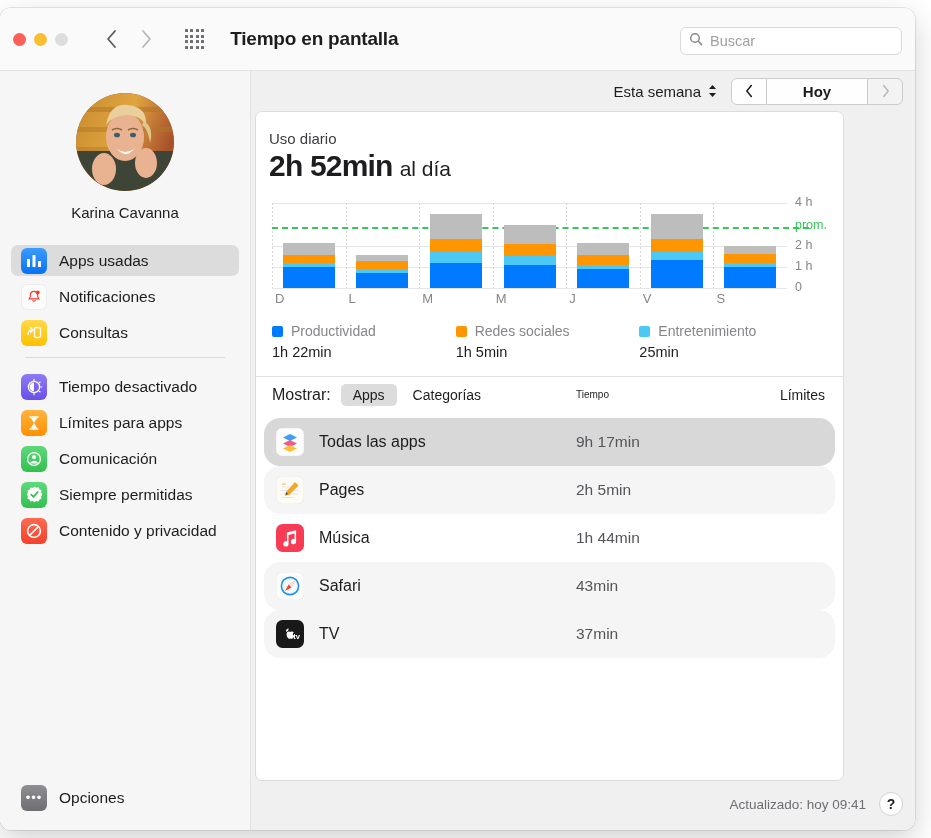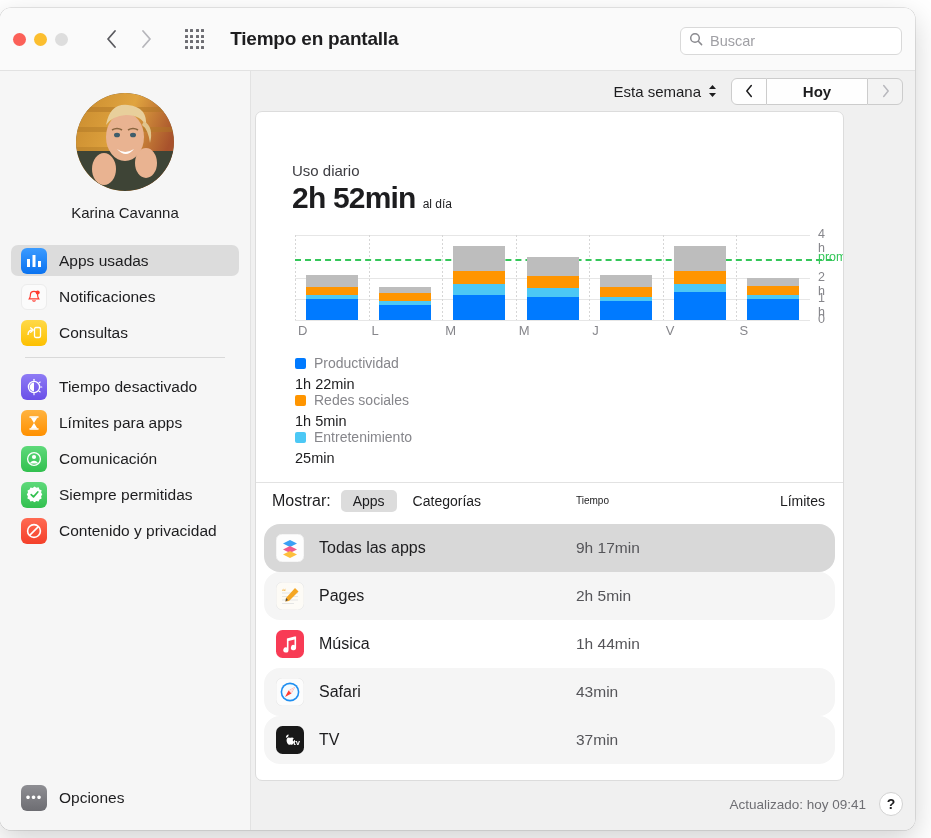--- a/index.html
+++ b/index.html
@@ -123,44 +123,44 @@
   #panel {
     position: absolute; left: 4px; top: 40px;
     width: 589px; height: 670px;
     background: #ffffff;
     border: 1px solid #dcdcdc;
     border-radius: 7px;
     overflow: hidden;
   }
 
   
-  #chartcard { padding: 18px 20px 0 36px; margin-top: 32px; }
+  #chartcard { padding: 18px 20px 0 13px; }
   #usagelabel { font-size: 15px; color: #3c3c41; }
   #usagetotal { margin-top: 2px; display: flex; align-items: baseline; }
   #usagetotal .big { font-size: 30px; font-weight: bold; color: #1d1d1f; letter-spacing: -0.8px; }
-  #usagetotal .sub { margin-left: 7px; font-size: 12px; color: #1d1d1f; }
+  #usagetotal .sub { margin-left: 7px; font-size: 21px; color: #1d1d1f; }
 
   #plot { position: relative; margin-top: 20px; height: 110px; }
   #plotarea { position: absolute; left: 3px; top: 0; width: 515px; height: 85px; }
   .hline { position: absolute; left: 0; right: 0; height: 1px; background: #e6e6e6; }
   .vline { position: absolute; top: 0; bottom: 0; width: 1px;
            background: repeating-linear-gradient(to bottom,#d6d6d6 0 2px,transparent 2px 4px); }
   #avgline { position: absolute; left: 0; right: -22px; height: 0;
     border-top: 2px dashed #34c759; }
   .bar { position: absolute; width: 52px; bottom: 0; }
   .seg { width: 100%; }
   .seg.prod  { background: #007aff; }
   .seg.ent   { background: #4cc8f5; }
   .seg.soc   { background: #ff9500; }
   .seg.other { background: #bdbdbd; }
   .daylbl { position: absolute; top: 88px; font-size: 13px; color: #86868b; }
   .ytick { position: absolute; left: 526px; font-size: 12.5px; color: #86868b; }
   .ytick.avg { color: #34c759; }
 
-  #legend { margin-top: 10px; display: flex; padding-left: 3px; flex-direction: column; }
+  #legend { margin-top: 10px; display: flex; padding-left: 3px; }
   .legcol { width: 200px; }
   .legtop { display: flex; align-items: center; }
   .swatch { width: 11px; height: 11px; border-radius: 2px; flex: none; }
   .legname { margin-left: 8px; font-size: 14px; color: #86868b; }
   .legval { margin-top: 5px; margin-left: 0; font-size: 14.5px; color: #1d1d1f; }
 
   
   #listheader {
     margin-top: 16px; height: 36px;
     border-top: 1px solid #e2e2e2;

